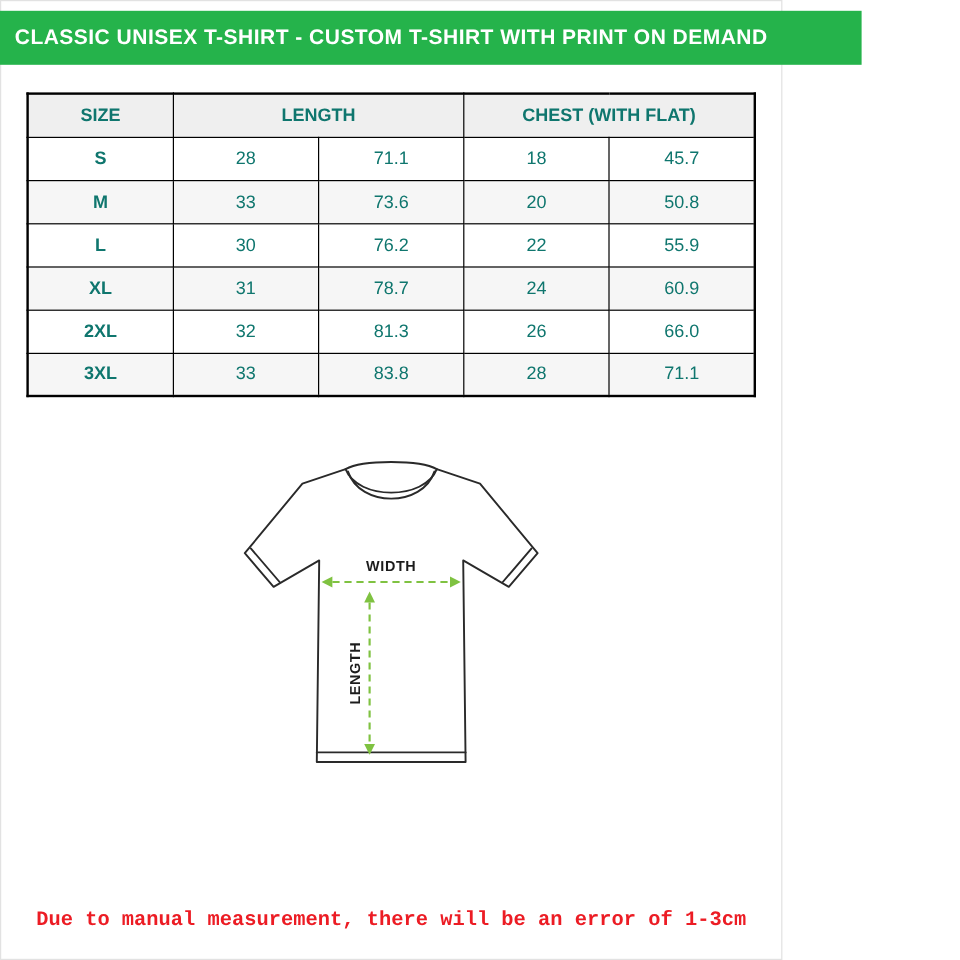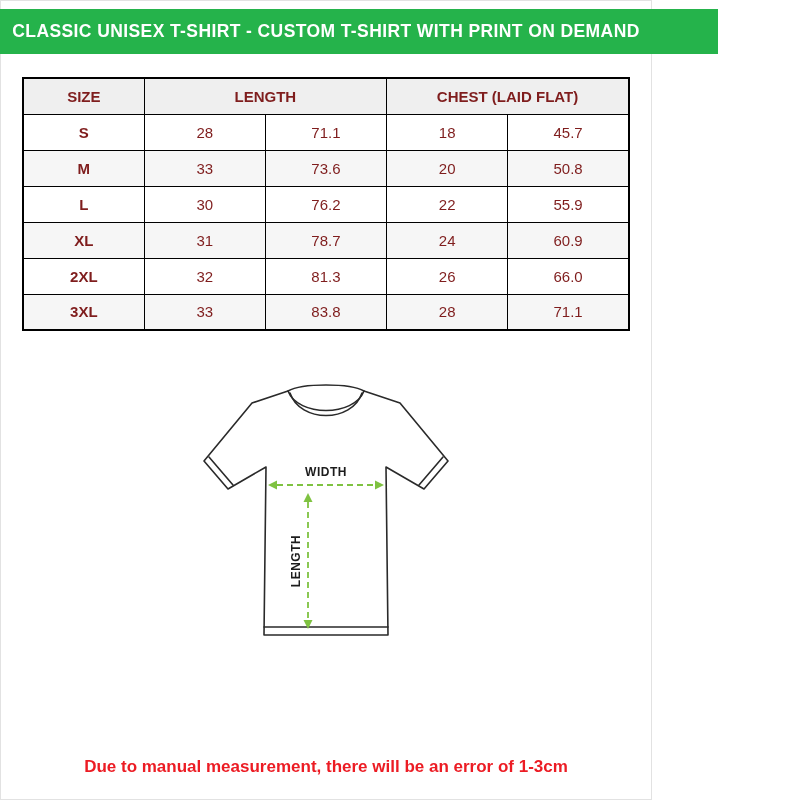--- a/index.html
+++ b/index.html
@@ -40,21 +40,21 @@
     border-collapse: collapse;
     table-layout: fixed;
     border: 2px solid #000000;
   }
   .size-chart th, .size-chart td {
     border: 1px solid #000000;
     text-align: center;
     vertical-align: middle;
     height: 36px;
     font-size: 15px;
-    color: #7f1d1d;
+    color: #0f766e;
   }
   .size-chart th {
     background: #efefef;
     font-weight: bold;
     font-size: 15px;
   }
   .size-chart td.size-cell { font-weight: bold; }
   .size-chart tbody tr:nth-child(even) { background: #f6f6f6; }
   .diagram {
     margin-top: 42px;
@@ -68,37 +68,38 @@
     font-family: "Liberation Sans", sans-serif;
     letter-spacing: 0.5px;
   }
   .note {
     margin-top: auto;
     margin-bottom: 22px;
     color: #ec1c24;
     font-size: 17px;
     font-weight: bold;
     text-align: center;
+    font-family: Liberation Mono, monospace;
   }
 </style>
 </head>
 <body>
 
 <div class="page">
 
   <header class="banner">
     <h1>CLASSIC UNISEX T-SHIRT - CUSTOM T-SHIRT WITH PRINT ON DEMAND</h1>
   </header>
 
   <table class="size-chart">
     <thead>
       <tr>
         <th>SIZE</th>
         <th colspan="2">LENGTH</th>
-        <th colspan="2">CHEST (LAID FLAT)</th>
+        <th colspan="2">CHEST (WITH FLAT)</th>
       </tr>
     </thead>
     <tbody>
       <tr>
         <td class="size-cell">S</td>
         <td>28</td>
         <td>71.1</td>
         <td>18</td>
         <td>45.7</td>
       </tr>

